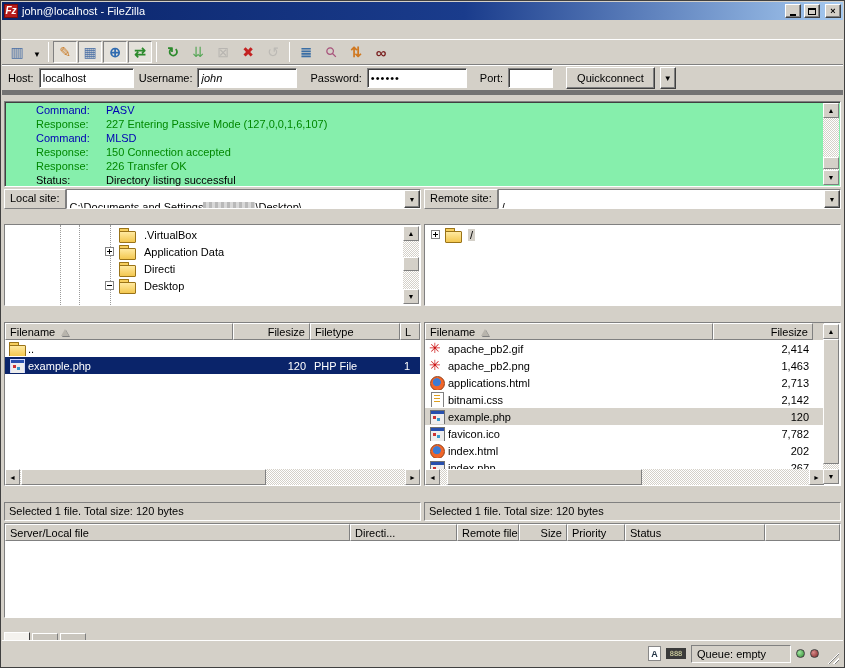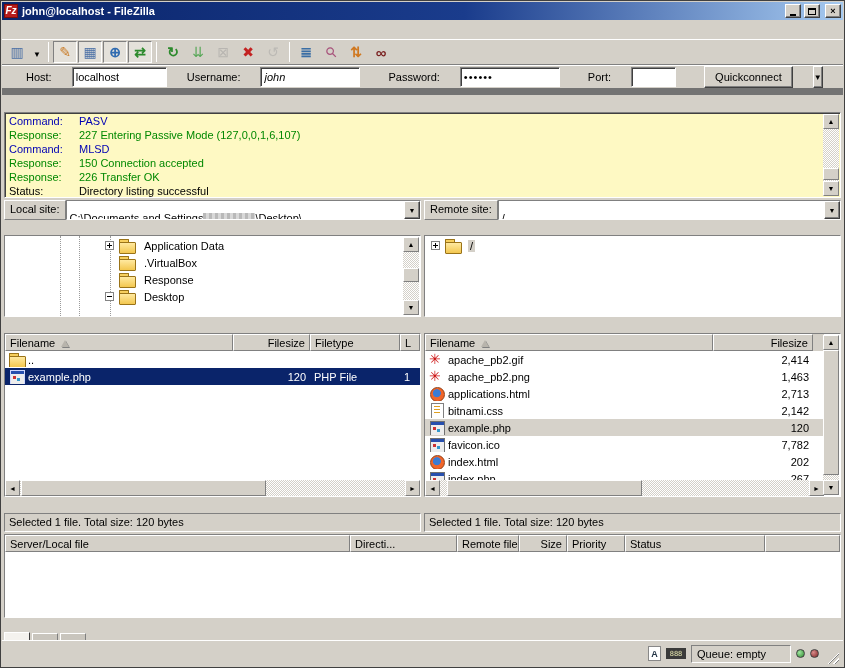--- a/index.html
+++ b/index.html
@@ -16,21 +16,21 @@
   .raised { border:1px solid; border-color:#fff #404040 #404040 #fff; box-shadow: inset -1px -1px 0 #808080; background:#d4d0c8; }
   .raised-soft { border:1px solid; border-color:#fff #808080 #808080 #fff; background:#d4d0c8; }
   .sunken { border:1px solid; border-color:#808080 #fff #fff #808080; box-shadow: inset 1px 1px 0 #404040; background:#fff; }
   .sunken-flat { border:1px solid; border-color:#808080 #fff #fff #808080; }
 
   
   .titlebar { height:18px; flex:none; display:flex; align-items:center; gap:3px;
     background:linear-gradient(to right,#0a246a 0%,#1a3c8c 55%,#a6caf0 100%); padding:0 2px; }
   .app-icon { width:14px; height:14px; flex:none; background:#b71c1c; border:1px solid #7a0c0c;
     color:#fff; font-weight:bold; font-style:italic; font-size:10px; line-height:12px; text-align:center; }
-  .title-text { color:#fff; font-weight:bold; flex:1; white-space:nowrap; overflow:hidden; padding-left:1px; }
+  .title-text { color:#fff; font-weight:normal; flex:1; white-space:nowrap; overflow:hidden; padding-left:1px; }
   .winbtn { width:16px; height:14px; flex:none; display:flex; align-items:center; justify-content:center;
     font-size:9px; font-weight:bold; line-height:1; color:#000; }
   .winbtn.close { margin-left:2px; }
   .glyph-min { width:6px; height:2px; background:#000; margin-top:7px; }
   .glyph-max { width:8px; height:7px; border:1px solid #000; border-top:2px solid #000; }
 
   
   .menubar { height:20px; flex:none; display:flex; align-items:center; padding-left:2px; border-bottom:1px solid #fff; }
   .menu-item { padding:2px 8px; cursor:default; }
 
@@ -55,31 +55,31 @@
   .tb-glyph.process-queue-icon::before { content:"⇊"; color:#57a757; }
   .tb-glyph.cancel-icon::before { content:"⊠"; color:#8f8f8f; }
   .tb-glyph.disconnect-icon::before { content:"✖"; color:#c32222; }
   .tb-glyph.reconnect-icon::before { content:"↺"; color:#9a9a9a; }
   .tb-glyph.filter-icon::before { content:"≣"; color:#3a6ea5; font-weight:bold; }
   .tb-glyph.compare-icon::before { content:"⚲"; color:#a8547c; display:inline-block; transform:rotate(-45deg); }
   .tb-glyph.sync-browse-icon::before { content:"⇅"; color:#d07820; font-weight:bold; }
   .tb-glyph.find-icon::before { content:"∞"; color:#7a1f1f; font-weight:bold; font-size:15px; }
 
   
-  .quickconnect { height:30px; flex:none; display:flex; align-items:center; gap:20px; padding:0 24px;
-    border-top:1px solid #fff; border-bottom:7px solid #737373; }
+  .quickconnect { height:30px; flex:none; display:flex; align-items:center; gap:5px; padding:0 6px;
+    border-top:1px solid #fff; border-bottom:5px solid #737373; }
   .qc-label { white-space:nowrap; }
   .qc-input { height:20px; font-family:inherit; font-size:11px; padding:1px 3px; outline:none; }
   .qc-host { width:95px; } .qc-user { width:100px; margin-right:8px;font-style:italic;}
   .qc-pass { width:100px; letter-spacing:1px; margin-right:8px;} .qc-port { width:45px; margin-right:8px;}
   .qc-btn { height:22px; padding:2px 10px; font-family:inherit; font-size:11px; }
   .qc-drop { width:16px; height:22px; padding:0; font-size:8px; }
 
   
-  .log-box { height:86px; flex:none; margin:17px 2px 2px 2px; position:relative; background:#fef9c3; overflow:hidden; }
+  .log-box { height:86px; flex:none; margin:6px 2px 2px 2px; position:relative; background:#86efac; overflow:hidden;padding-left:27px; }
   .log-lines { padding:1px 0 0 4px; }
   .log-line { display:flex; line-height:14px; white-space:nowrap; }
   .log-label { width:70px; flex:none; }
   .log-line.command { color:#0000b4; }
   .log-line.response { color:#008800; }
   .log-line.status { color:#000; }
 
   
   .vscroll { position:absolute; top:1px; right:1px; bottom:1px; width:16px; background:#d4d0c8;
     background-image:linear-gradient(45deg,#fff 25%,transparent 25%,transparent 75%,#fff 75%),
@@ -337,34 +337,34 @@
           <div class="site-path"><span>C:\Documents and Settings</span><span class="redacted"></span><span>\Desktop\</span></div>
           <div class="combo-drop raised">▼</div>
         </div>
       </div>
       <div class="tree-box sunken-flat">
         <div class="tree-guide" style="left:55px;"></div>
         <div class="tree-guide" style="left:74px;"></div>
         <div class="tree-guide" style="left:105px;"></div>
         <div class="tree-rows" style="padding-left:100px;">
 
-        <div class="tree-row exp-plus">
+        <div class="tree-row exp-none">
+              <span class="expander"></span>
+              <span class="ficon folder-icon"></span>
+              <span class="tree-label">.VirtualBox</span>
+            </div>
+            <div class="tree-row exp-plus">
               <span class="expander"></span>
               <span class="ficon folder-icon"></span>
               <span class="tree-label">Application Data</span>
             </div>
             <div class="tree-row exp-none">
               <span class="expander"></span>
               <span class="ficon folder-icon"></span>
-              <span class="tree-label">.VirtualBox</span>
-            </div>
-            <div class="tree-row exp-none">
-              <span class="expander"></span>
-              <span class="ficon folder-icon"></span>
-              <span class="tree-label">Response</span>
+              <span class="tree-label">Directi</span>
             </div>
             <div class="tree-row exp-minus">
               <span class="expander"></span>
               <span class="ficon folder-icon"></span>
               <span class="tree-label">Desktop</span>
             </div>
           </div>
         <div class="vscroll">
           <div class="arrow up raised-soft">▲</div>
           <div class="thumb raised-soft" style="top:31px;height:14px;"></div>

